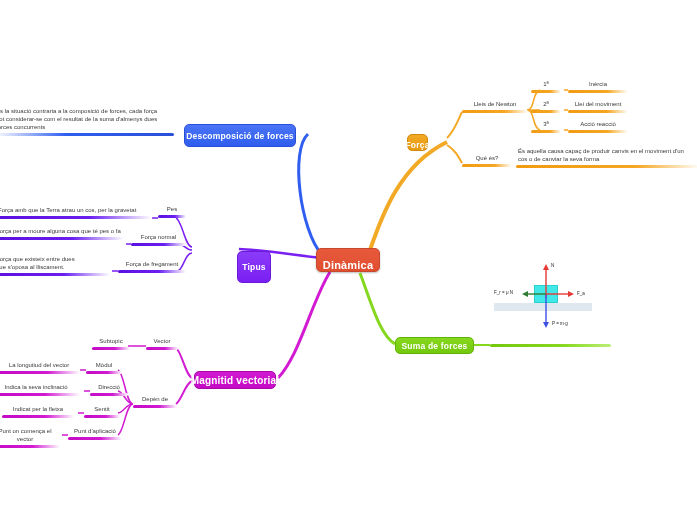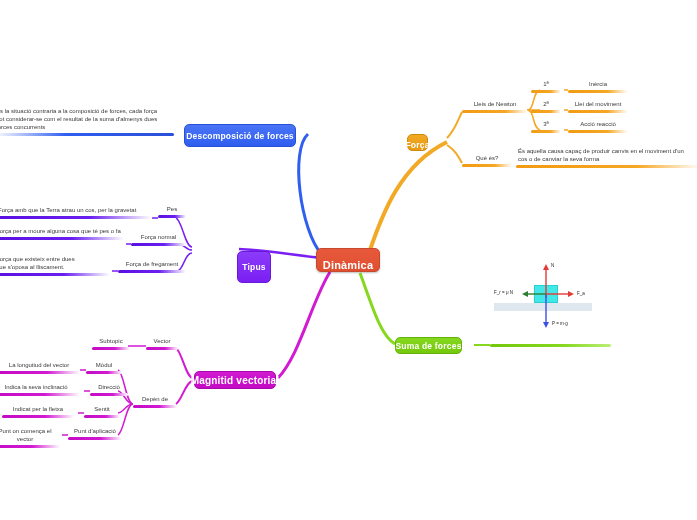--- a/index.html
+++ b/index.html
@@ -231,21 +231,21 @@
 
   <div class="leaf" style="left:68px; top:428px; width:54px;">
     <div class="txt center">Punt d'aplicació</div>
     <div class="rule m-r"></div>
   </div>
   <div class="leaf" style="left:-10px; top:428px; width:70px;">
     <div class="txt center">Punt on comença el vector</div>
     <div class="rule m-r"></div>
   </div>
 
-  <div class="node green" style="left:395px; top:337px; width:67px; height:17px;">
+  <div class="node green" style="left:395px; top:337px; width:79px; height:17px;">
     <span>Suma de forces</span>
   </div>
 
   <div class="leaf" style="left:490px; top:340px; width:121px;">
     <div class="rule g" style="margin-top:4px;"></div>
   </div>
 
   <div class="diagram" style="left:490px; top:258px; width:105px; height:82px;">
     <div class="ground" style="left:4px; top:45px; width:98px; height:8px;"></div>
     <div class="box" style="left:44px; top:27px; width:24px; height:18px;"></div>

